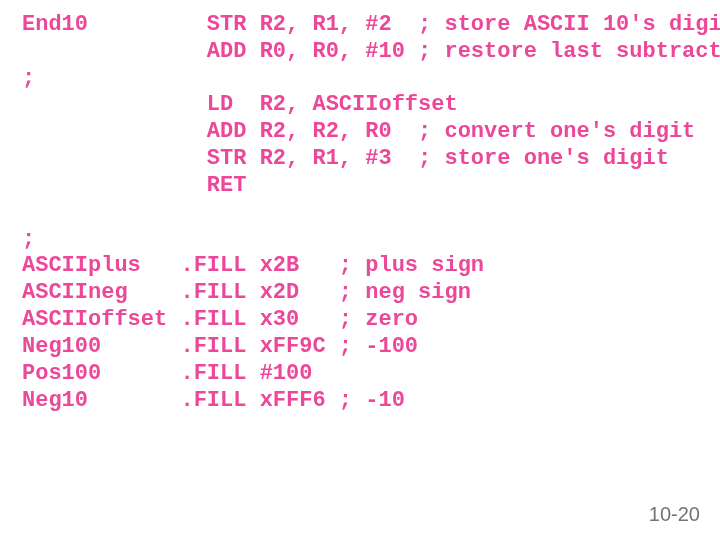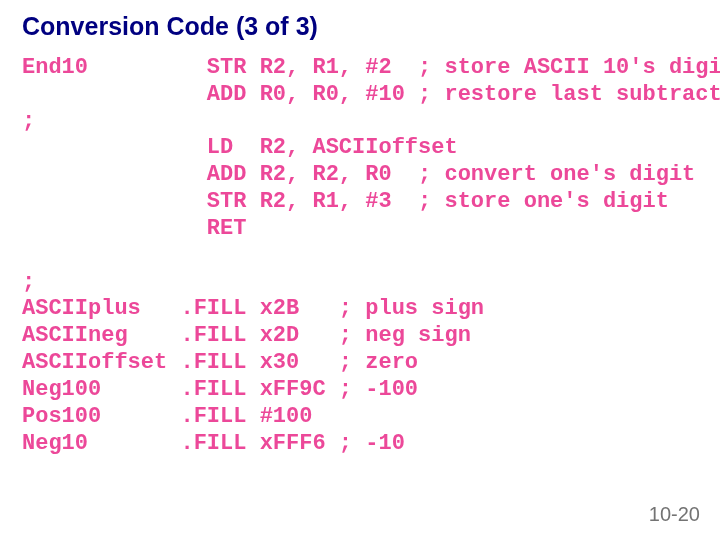--- a/index.html
+++ b/index.html
@@ -37,21 +37,20 @@
     bottom: 14px;
     font-size: 20px;
     color: #737373;
     font-family: Arial, Helvetica, sans-serif;
   }
 </style>
 </head>
 <body>
 
 <div class="slide">
-  <h1 class="title">Conversion Code (3 of 3)</h1>
   <pre class="code">End10         STR R2, R1, #2  ; store ASCII 10's digit
               ADD R0, R0, #10 ; restore last subtract
 ;
               LD  R2, ASCIIoffset
               ADD R2, R2, R0  ; convert one's digit
               STR R2, R1, #3  ; store one's digit
               RET
 
 ;
 ASCIIplus   .FILL x2B   ; plus sign

